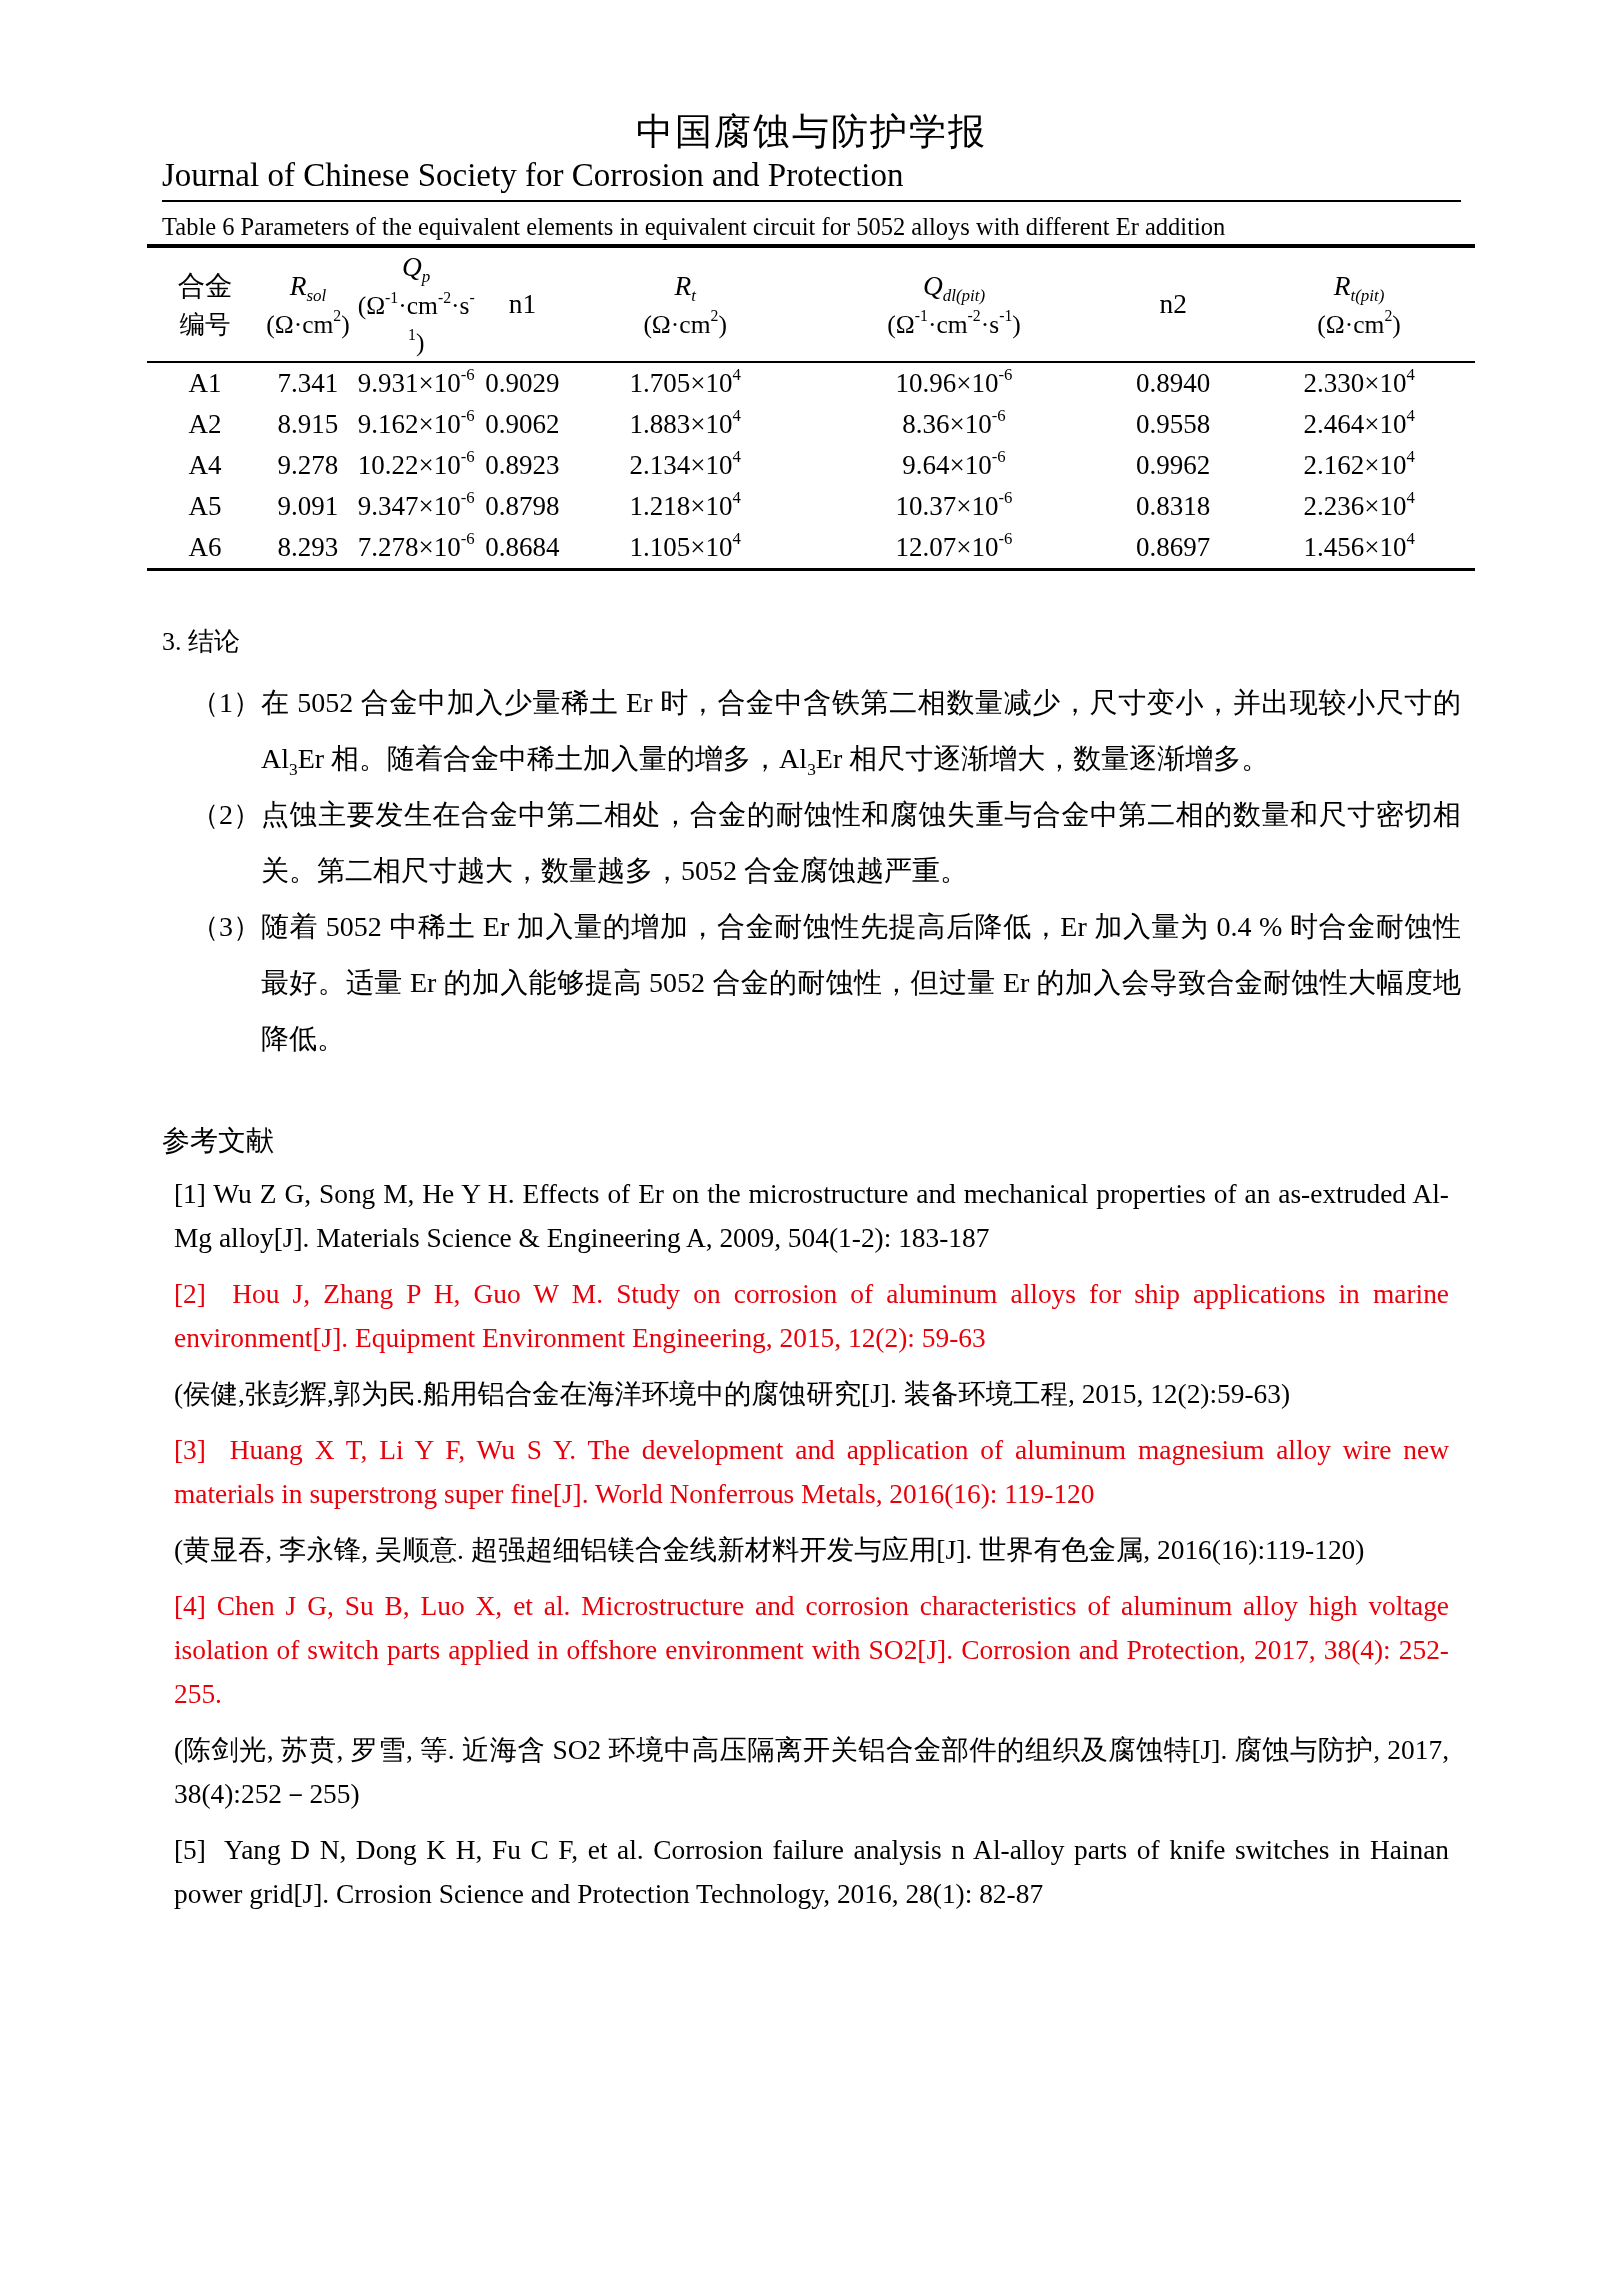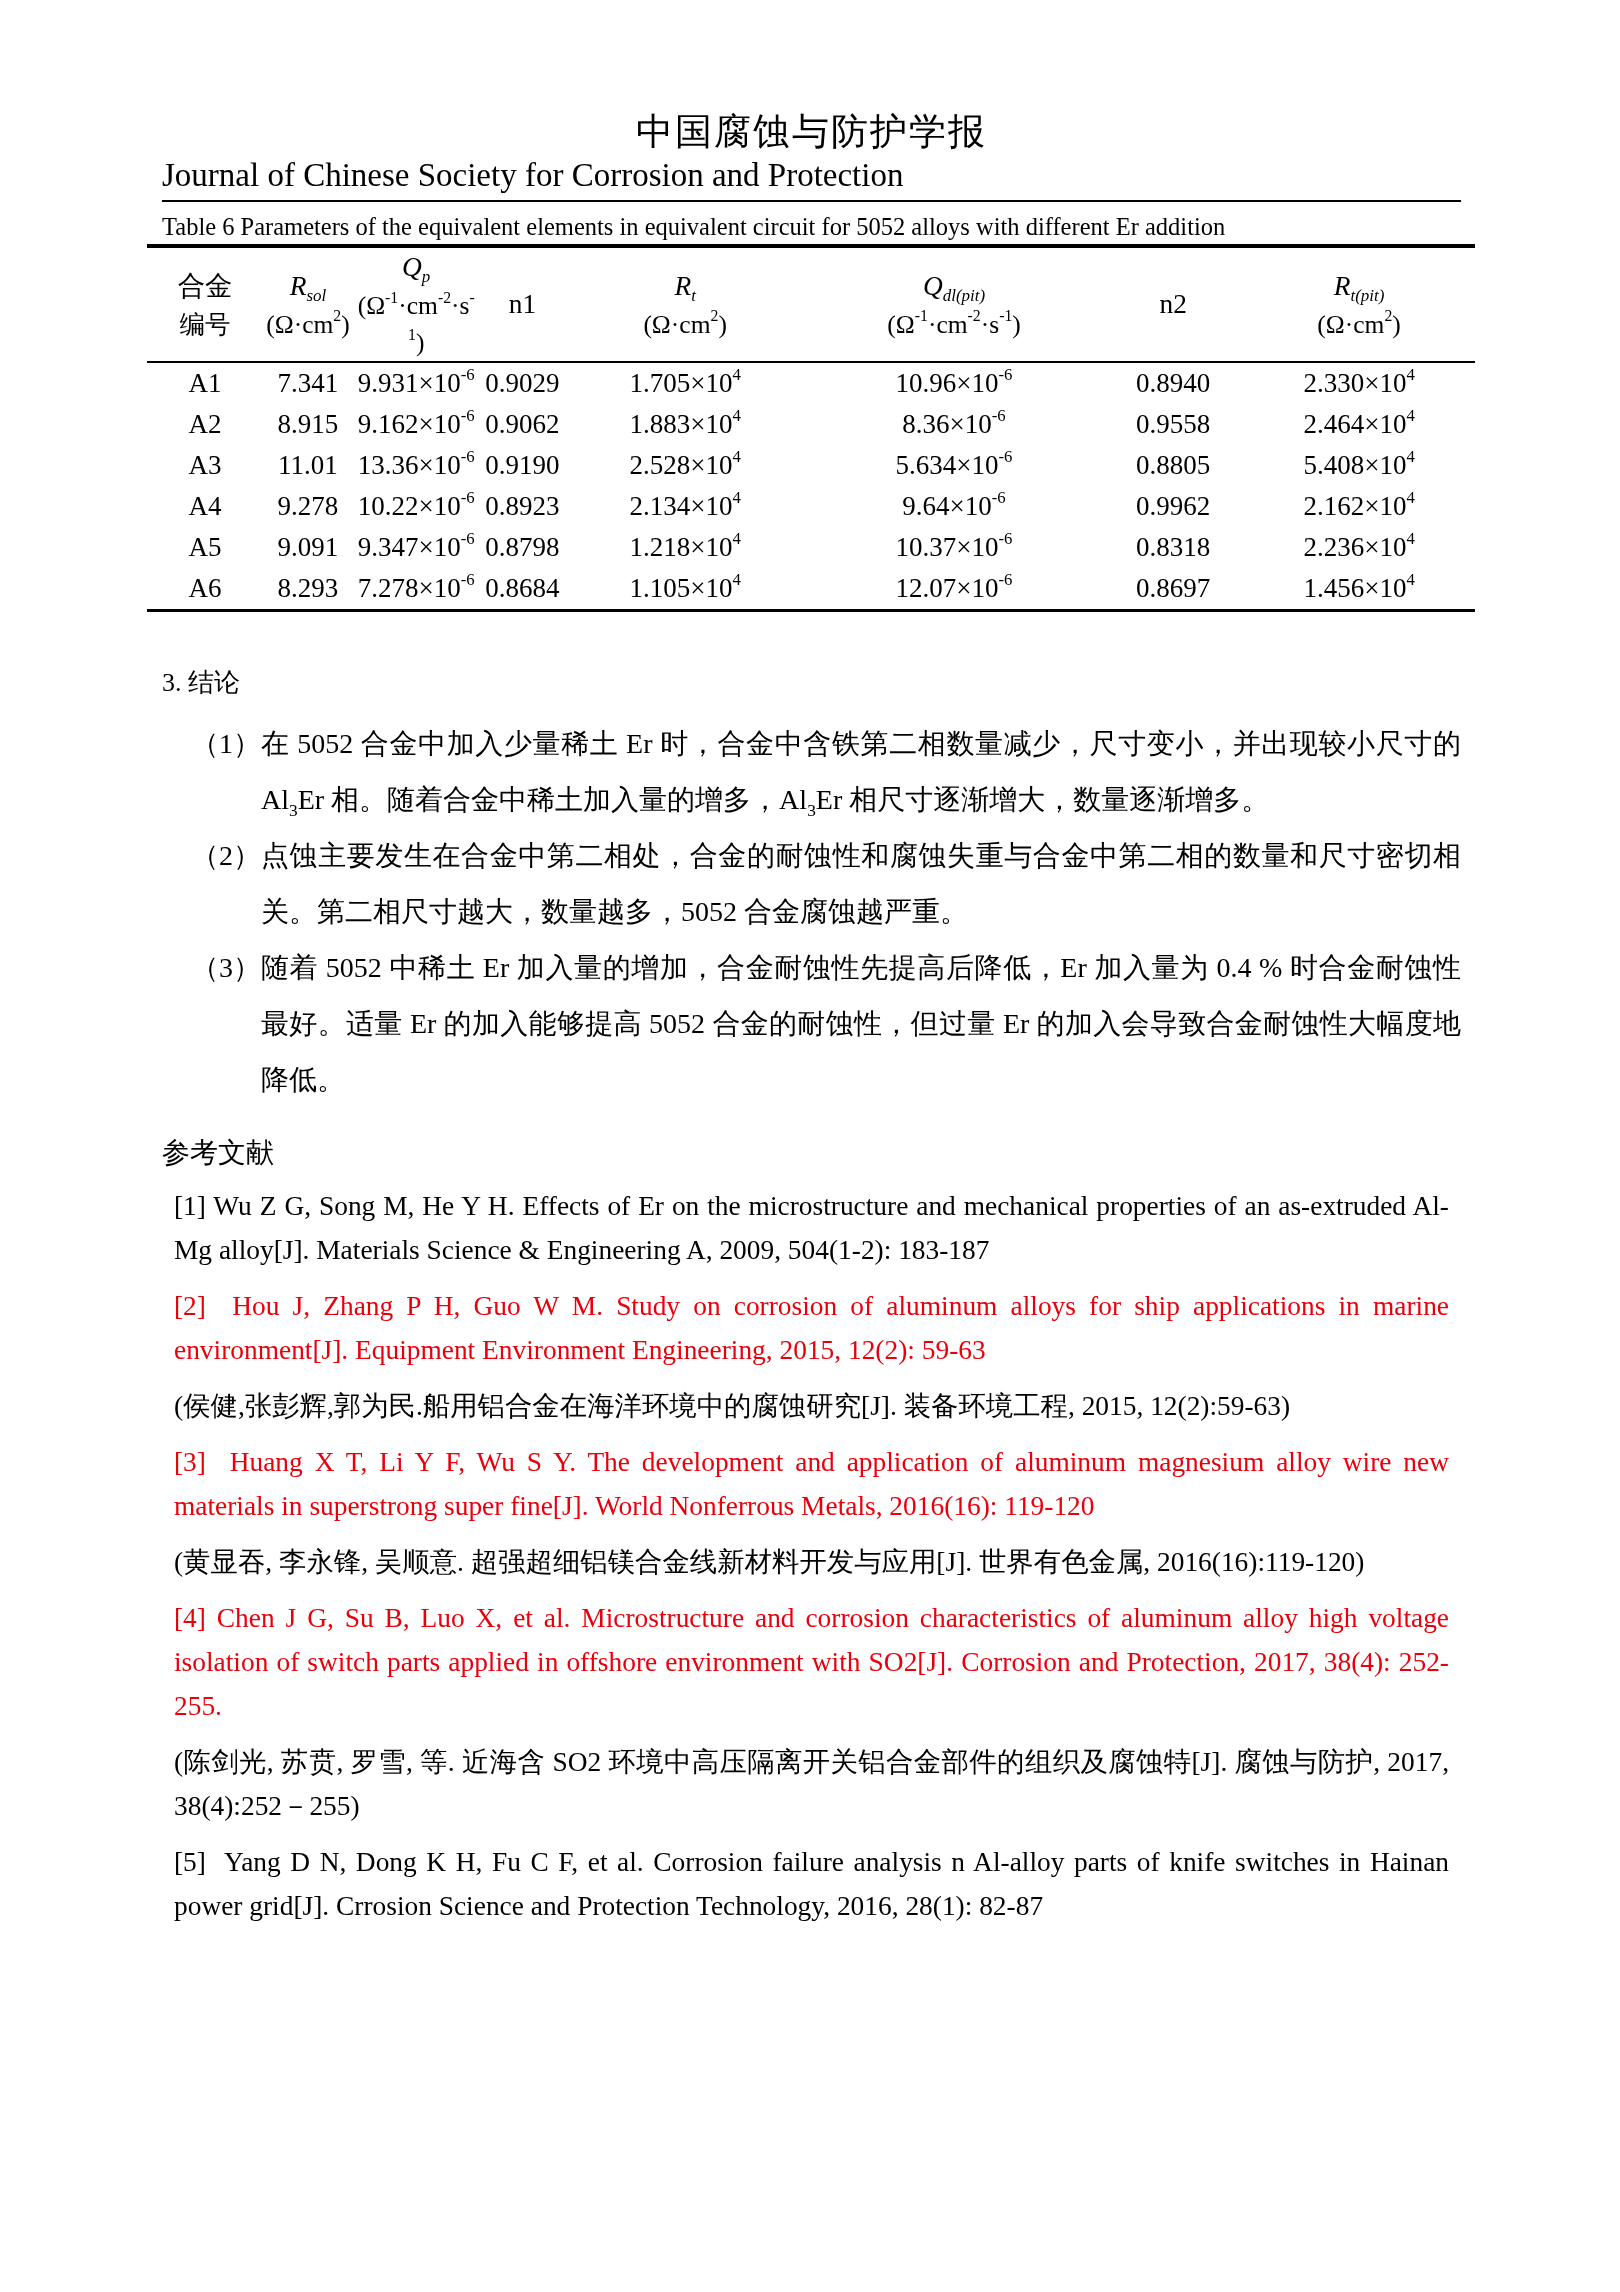--- a/index.html
+++ b/index.html
@@ -30,21 +30,21 @@
   .hunit{font-size:25.5px;line-height:37px;font-style:normal;}
   sup{font-size:0.62em;line-height:0;position:relative;top:-0.15em;}
   sub{font-size:0.62em;line-height:0;}
 
   .conclusion-heading{margin-top:51px;font-size:26px;line-height:39px;font-weight:normal;}
   .c-items{margin-top:13.7px;}
   .c-item{display:flex;font-size:28px;line-height:56px;}
   .c-label{flex:0 0 61px;margin-left:29px;}
   .c-text{flex:1;text-align:justify;}
 
-  .references-heading{margin-top:25px;font-size:28px;line-height:39px;font-weight:normal;}
+  .references-heading{margin-top:54px;font-size:28px;line-height:39px;font-weight:normal;}
   .ref-list{margin-top:9.8px;}
   p.ref{margin:12px;font-size:27.4px;line-height:44px;text-align:justify;}
 </style>
 </head>
 <body>
 
 <div class="content">
 
   <div class="journal-title">中国腐蚀与防护学报</div>
   <div class="journal-subtitle">Journal of Chinese Society for Corrosion and Protection</div>
@@ -102,30 +102,20 @@
           <td>A2</td>
           <td>8.915</td>
           <td>9.162×10<sup>-6</sup></td>
           <td>0.9062</td>
           <td>1.883×10<sup>4</sup></td>
           <td>8.36×10<sup>-6</sup></td>
           <td>0.9558</td>
           <td>2.464×10<sup>4</sup></td>
         </tr>
         <tr>
-          <td>A3</td>
-          <td>11.01</td>
-          <td>13.36×10<sup>-6</sup></td>
-          <td>0.9190</td>
-          <td>2.528×10<sup>4</sup></td>
-          <td>5.634×10<sup>-6</sup></td>
-          <td>0.8805</td>
-          <td>5.408×10<sup>4</sup></td>
-        </tr>
-        <tr>
           <td>A4</td>
           <td>9.278</td>
           <td>10.22×10<sup>-6</sup></td>
           <td>0.8923</td>
           <td>2.134×10<sup>4</sup></td>
           <td>9.64×10<sup>-6</sup></td>
           <td>0.9962</td>
           <td>2.162×10<sup>4</sup></td>
         </tr>
         <tr>

